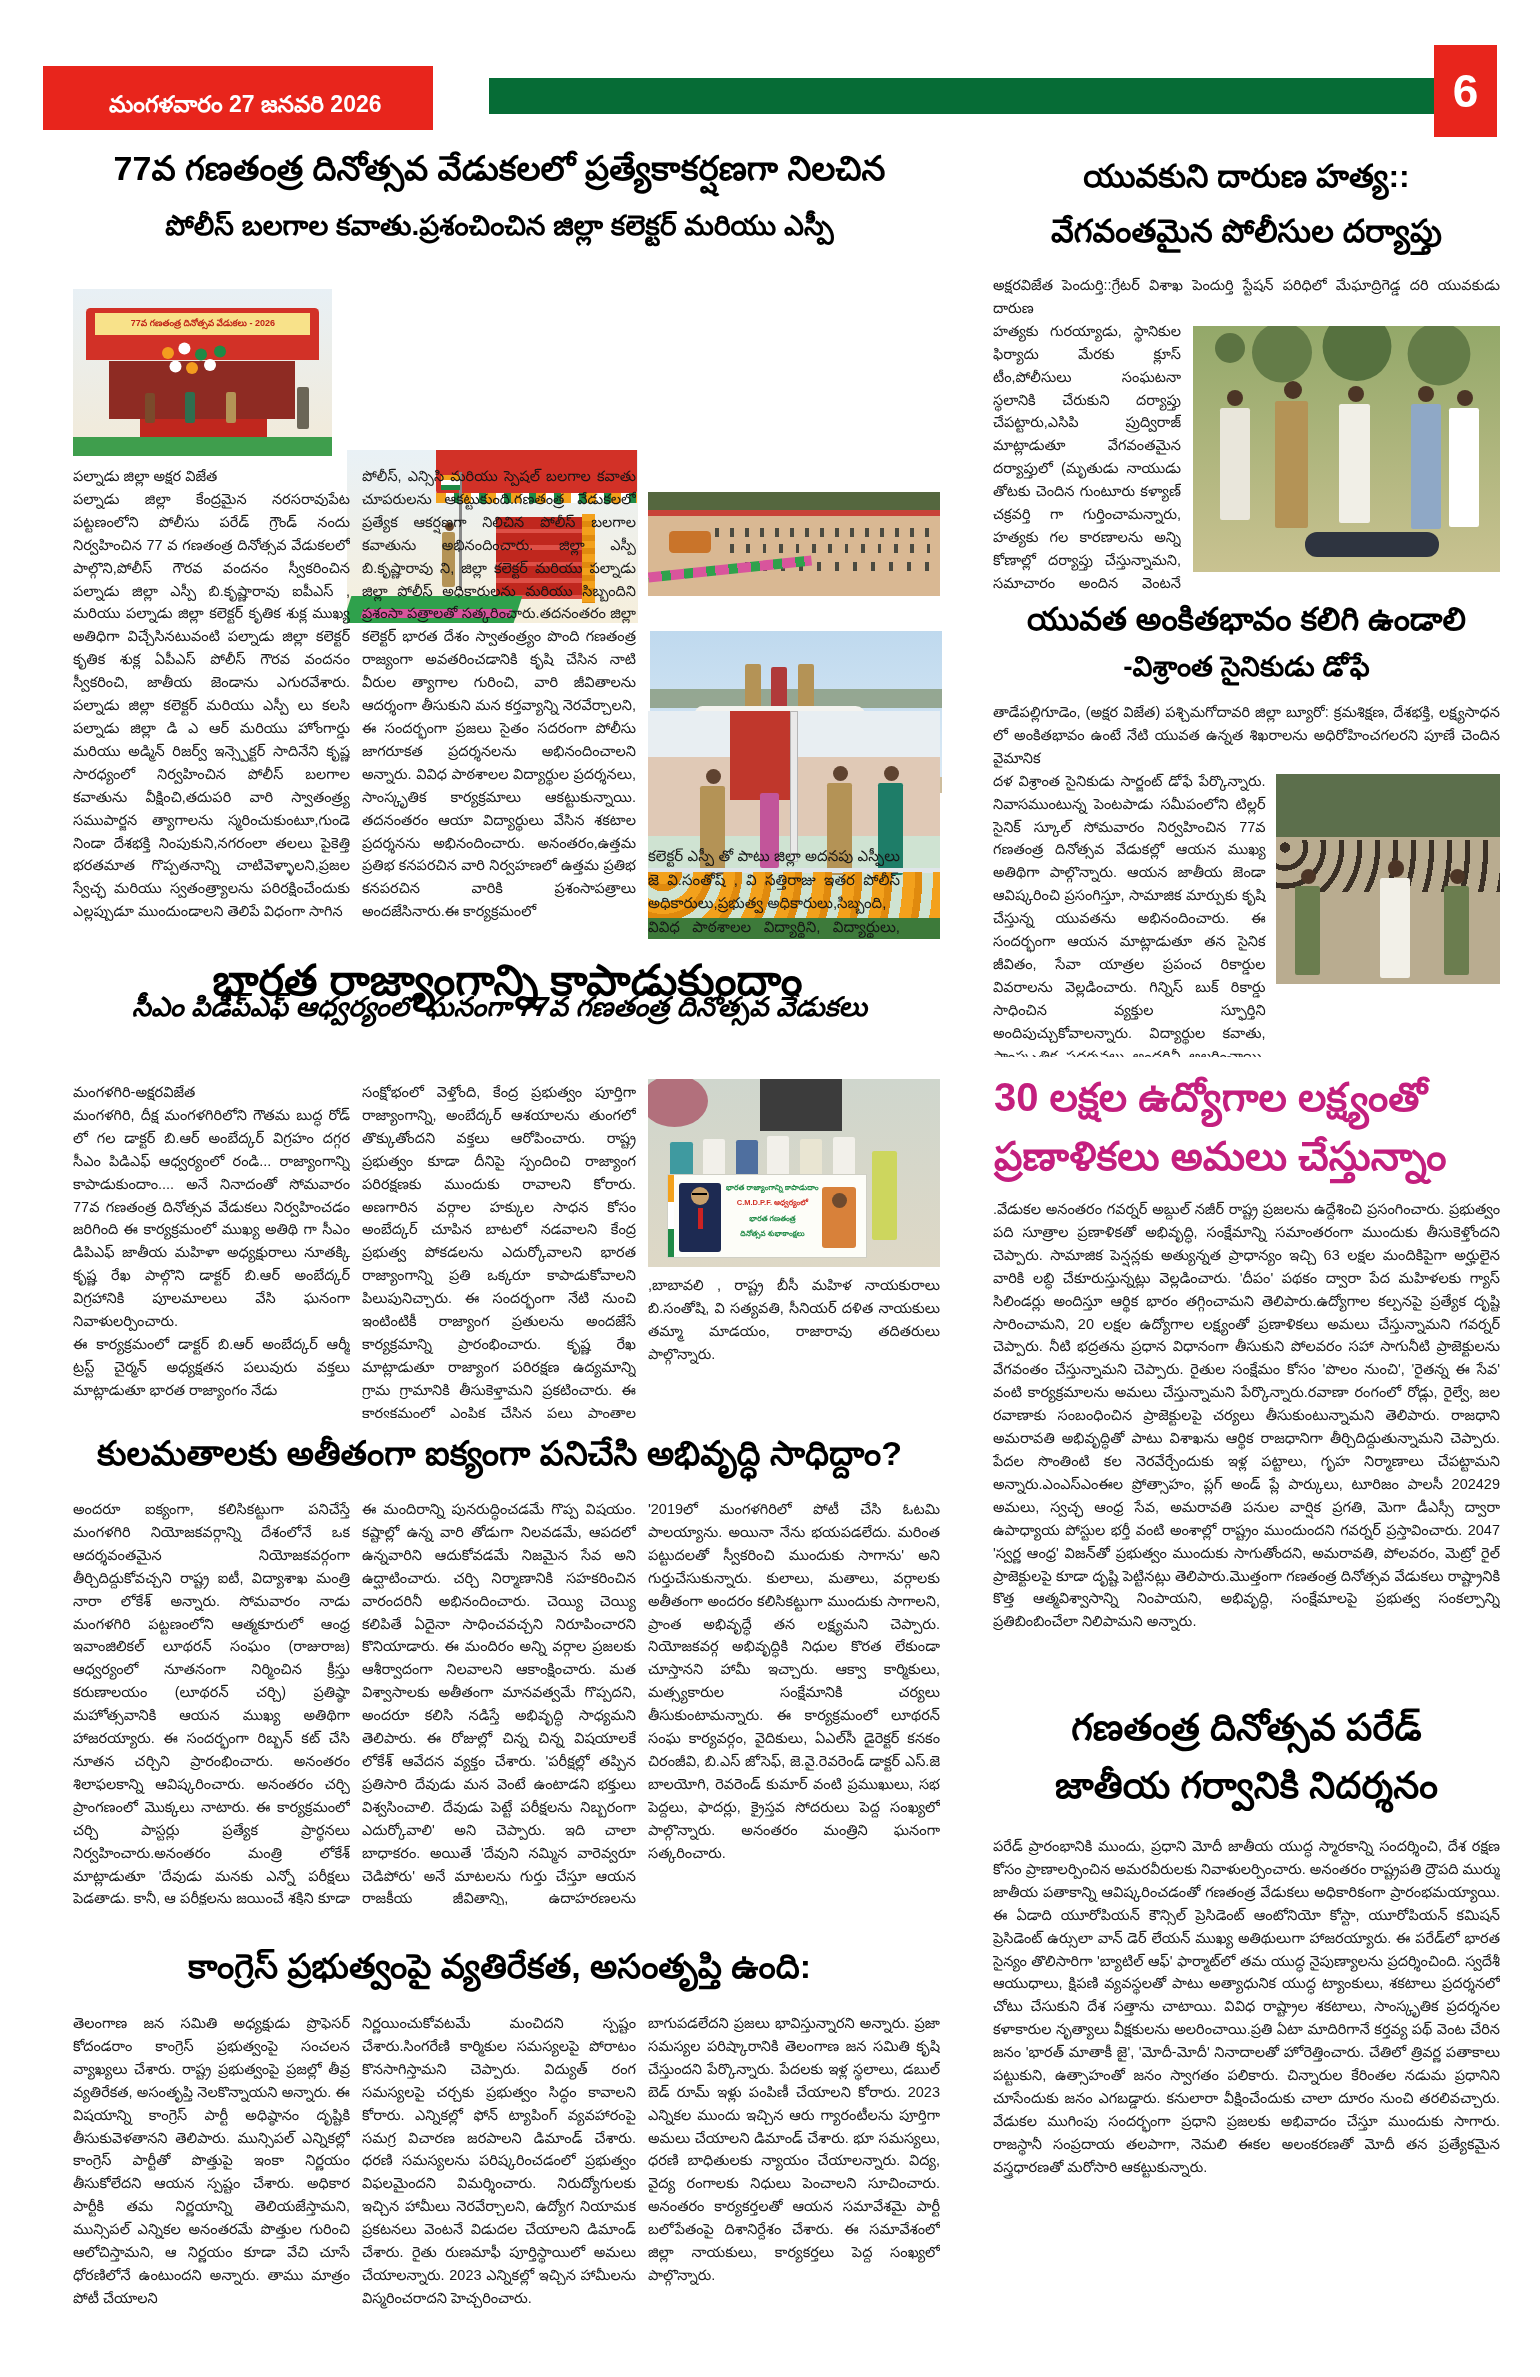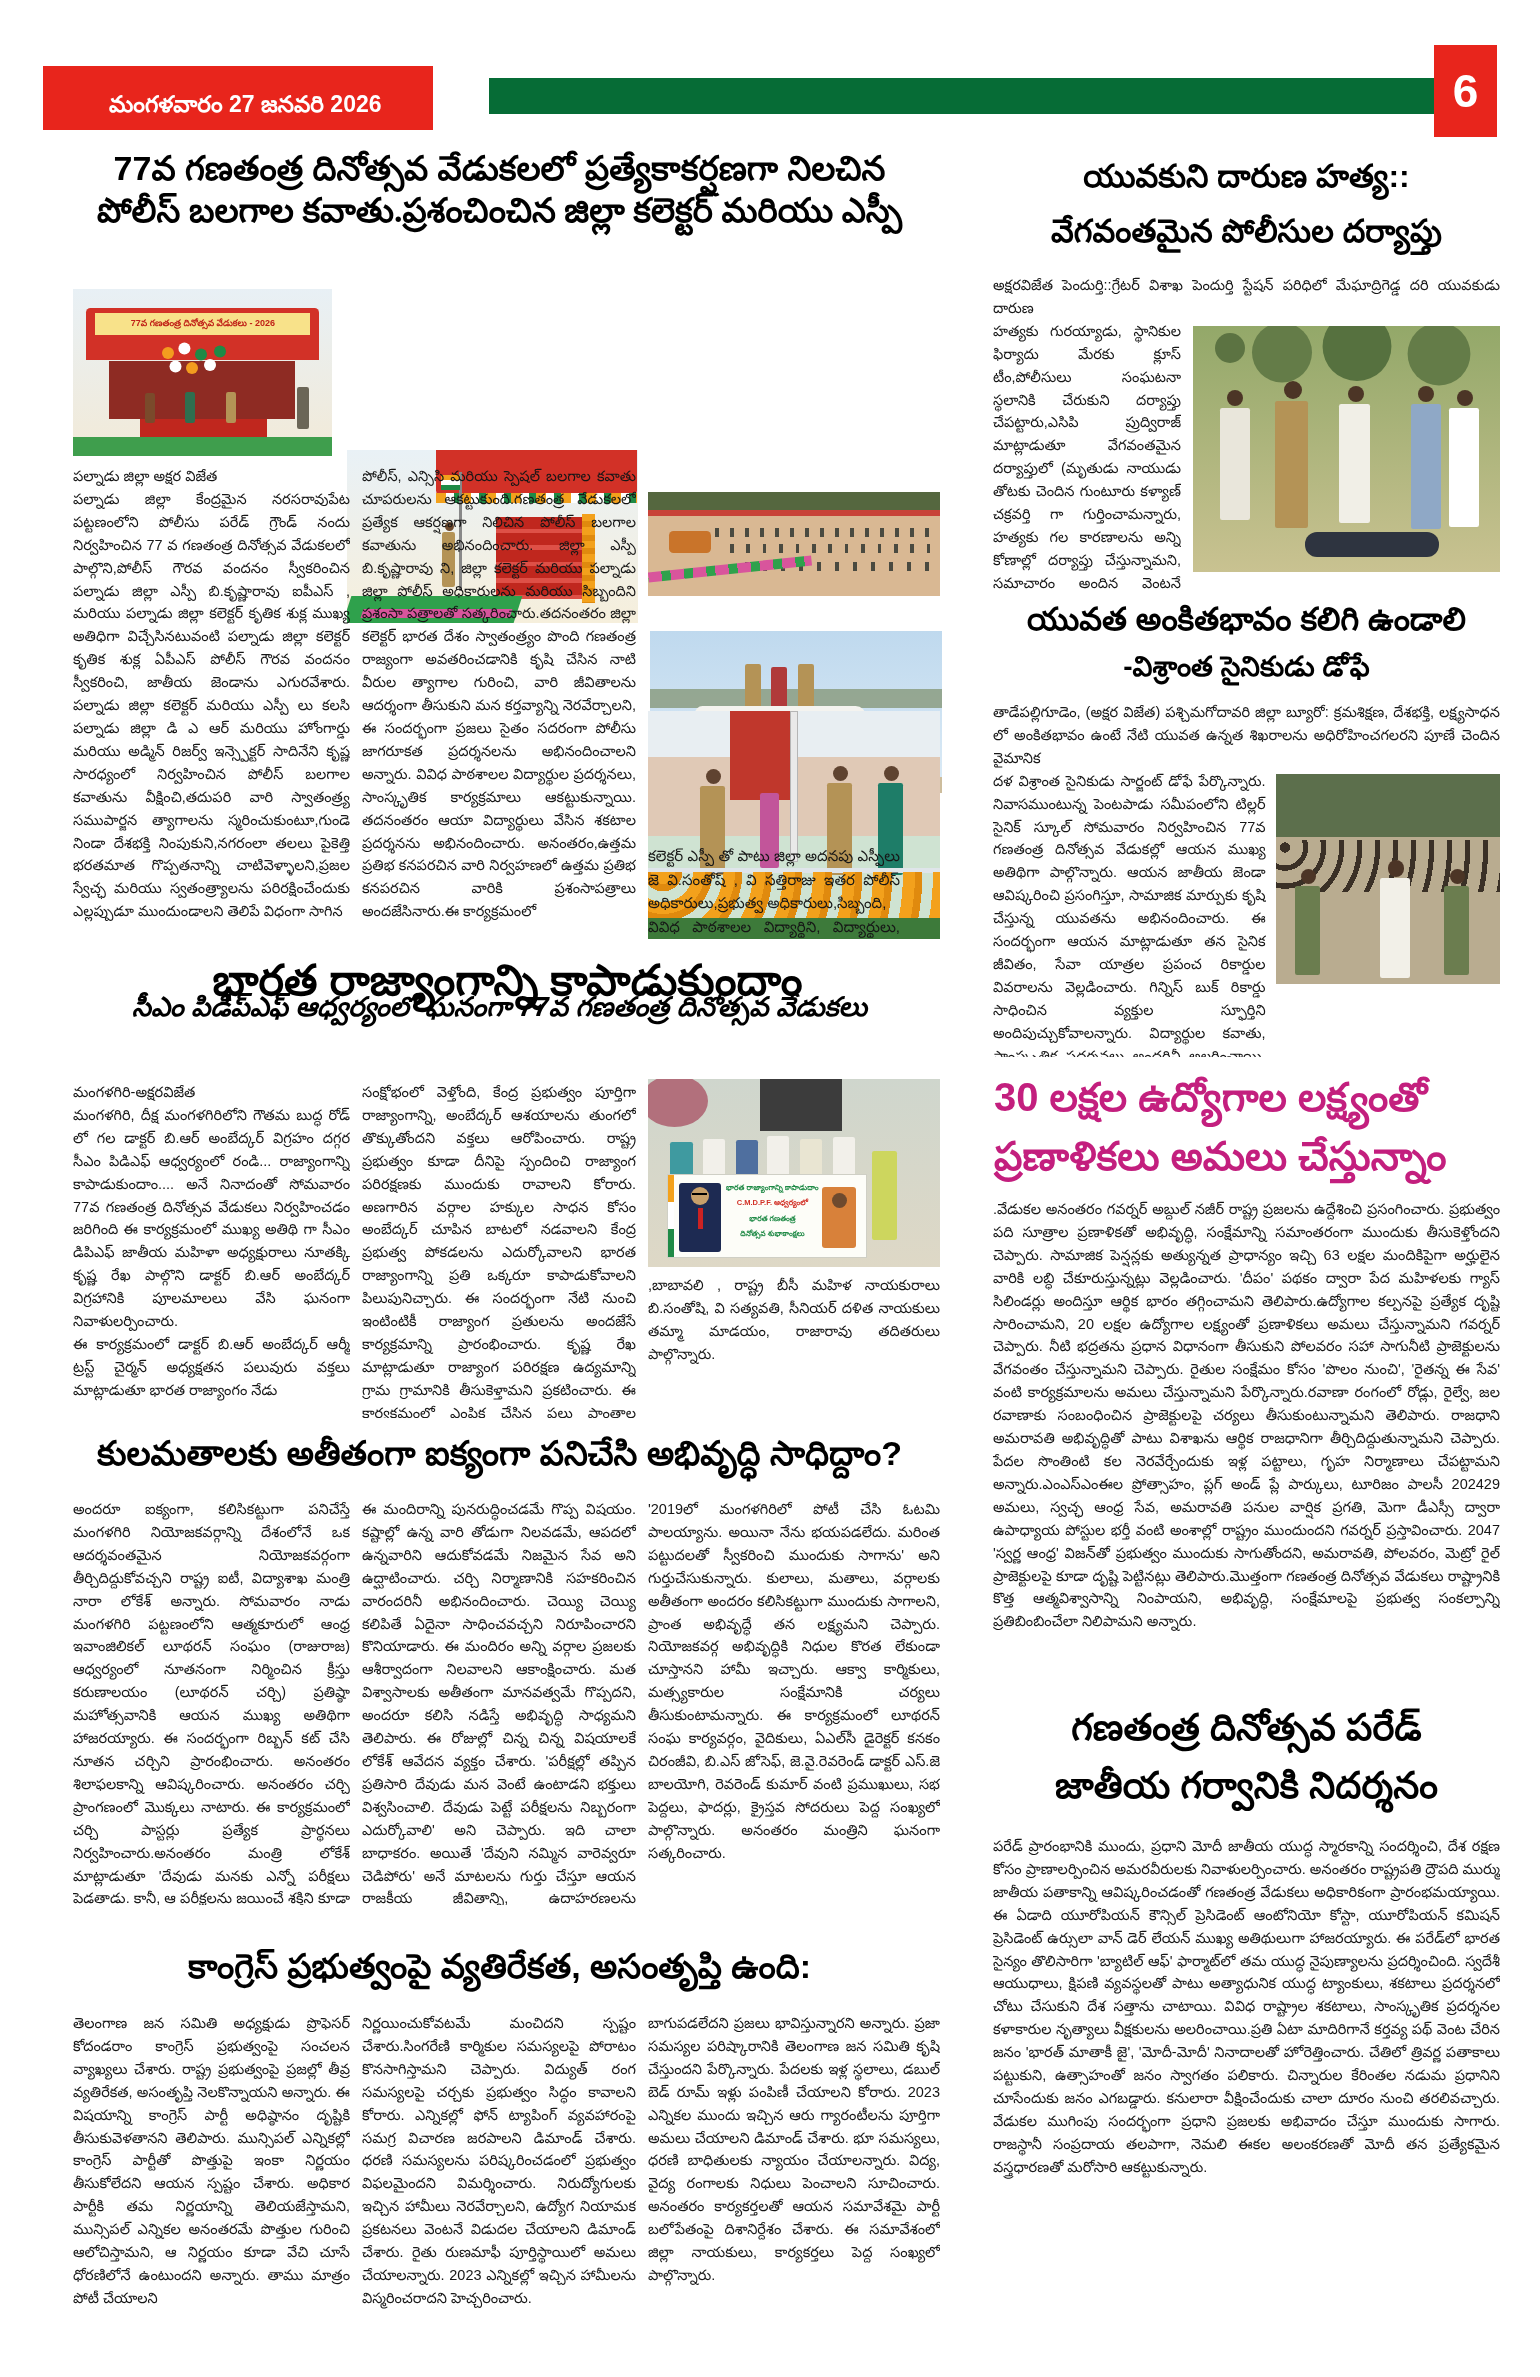--- a/index.html
+++ b/index.html
@@ -25,21 +25,21 @@
   <div class="abs" style="left:489px;top:78px;width:947px;height:36px;background:#066c36;"></div>
   <div class="abs" style="left:43px;top:66px;width:390px;height:64px;background:#e8251c;display:flex;align-items:flex-end;">
     <span style="color:#fff;font-weight:bold;font-size:23px;padding:0 0 7.5px 66px;">మంగళవారం 27 జనవరి 2026</span>
   </div>
   <div class="abs" style="left:1434px;top:45px;width:63px;height:92px;background:#e8251c;display:flex;align-items:center;justify-content:center;">
     <span style="color:#fff;font-weight:bold;font-size:46px;">6</span>
   </div>
 </div>
 
 <div class="abs h-black center" style="left:45px;top:149px;width:909px;font-size:34px;">77వ గణతంత్ర దినోత్సవ వేడుకలలో ప్రత్యేకాకర్షణగా నిలచిన</div>
-<div class="abs h-black center" style="left:45px;top:192px;width:909px;font-size:34px;font-family:Liberation Serif, serif;">పోలీస్ బలగాల కవాతు.ప్రశంచించిన జిల్లా కలెక్టర్  మరియు ఎస్పీ</div>
+<div class="abs h-black center" style="left:45px;top:210px;width:909px;font-size:28px;">పోలీస్ బలగాల కవాతు.ప్రశంచించిన జిల్లా కలెక్టర్  మరియు ఎస్పీ</div>
 
 <div class="abs photo" style="left:73px;top:289px;width:259px;height:167px;">
   <div class="abs" style="left:0;top:0;width:100%;height:100%;background:linear-gradient(#e8f0f5,#f2ead8);"></div>
   <div class="abs" style="left:13.4px;top:19.4px;width:233px;height:52px;background:#d23127;border-radius:4.5px 4.5px 0 0;"></div>
   <div class="abs" style="left:22.4px;top:24px;width:215px;height:22.4px;background:#f8e28a;display:flex;align-items:center;justify-content:center;overflow:hidden;">
     <span style="font-size:9px;font-weight:bold;color:#c02018;white-space:nowrap;">77వ గణతంత్ర దినోత్సవ వేడుకలు - 2026</span>
   </div>
   <div class="abs" style="left:36px;top:72px;width:186px;height:58px;background:#8e2b23;"></div>
   <div class="abs" style="left:89px;top:58px;width:12px;height:12px;border-radius:50%;background:#f39c1f;
        box-shadow:16.4px -4.5px 0 #ffffff,33px 1.5px 0 #1f8a46,7.5px 13.4px 0 #ffffff,24px 15px 0 #f39c1f,42px 12px 0 #ffffff,52px -1.5px 0 #1f8a46;"></div>

